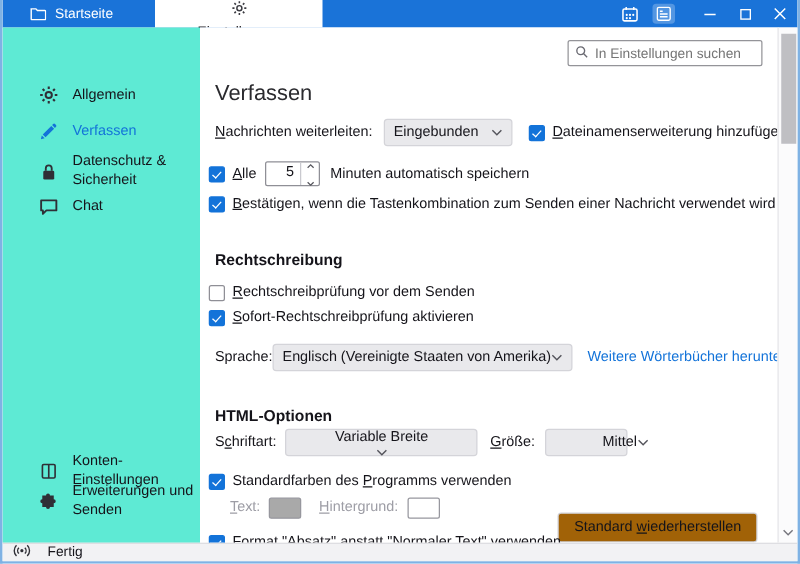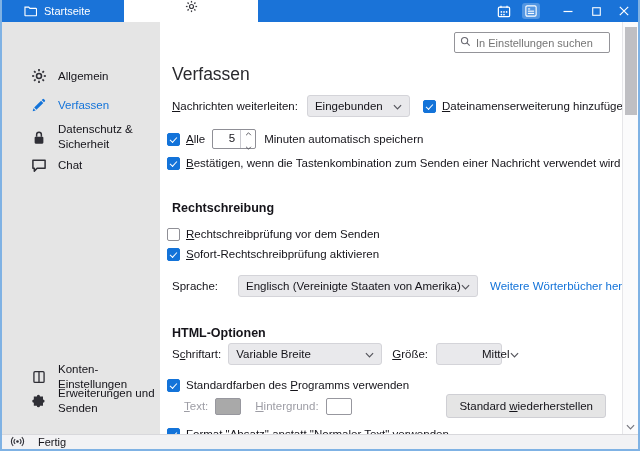--- a/index.html
+++ b/index.html
@@ -15,21 +15,21 @@
   .tab-active { width:134px; background:#fff; display:flex; align-items:center; gap:7px; padding:0 7px; font-size:11px; color:#15141a;flex-direction:column; }
   .tab-active .tab-label { flex:1; }
   .tb-right { margin-left:auto; display:flex; align-items:center; }
   .tb-ico { display:flex; align-items:center; justify-content:center; }
   .ico-cal { margin-right:11px; }
   .ico-tasks { background:rgba(255,255,255,.25); border-radius:3px; padding:2px 3px; margin-right:14px; }
   .winbtn { width:28px; height:22px; display:flex; align-items:center; justify-content:center; }
 
   
   .bodyrow { display:flex; height:412px; }
-  .sidebar { position:relative; width:158px; background:#e5e5e5; flex:0 0 auto; }
+  .sidebar { position:relative; width:158px; background:#5eead4; flex:0 0 auto; }
   .side-item { position:absolute; left:28px; display:flex; align-items:center; gap:11px; color:#15141a; }
   .side-item .sicon { width:17px; display:flex; justify-content:center; flex:0 0 auto; }
   .side-item .slabel { line-height:15px; }
   .side-item.active .slabel { color:#1373d9; }
   .wrap95 .slabel { width:95px; }
   .wrap108 .slabel { width:108px; }
 
   .main { position:relative; flex:1; background:#fff; overflow:hidden; }
   .row { position:absolute; display:flex; align-items:center; white-space:nowrap; }
 
@@ -45,33 +45,33 @@
   .cb { width:13px; height:13px; border:1px solid #8f8f96; border-radius:2px; background:#fff; flex:0 0 auto;
         position:relative; margin-right:6px; }
   .cb.checked { background:#1373d9; border-color:#1373d9; }
   .cb.checked::after { content:""; position:absolute; left:2.2px; top:3.2px; width:6.2px; height:3.2px;
         border-left:1.6px solid #fff; border-bottom:1.6px solid #fff; transform:rotate(-48deg); }
 
   .dropdown { display:flex; align-items:center; justify-content:space-between; height:22px; background:#e9e9ec;
               border:1px solid #d4d4d9; border-radius:3px; padding:0 7px; }
   .dd-forward { width:103px; margin-left:9px; }
   .dd-lang { width:240px; }
-  .dd-font { width:154px; margin-left:7px; }
+  .dd-font { width:154px; margin-left:7px;flex-direction:column; }
   .dd-size { width:66px; margin-left:8px;padding-left:45px; }
 
   .spinner { display:flex; align-items:stretch; height:20px; background:#fff; border:1px solid #8f8f96;
              border-radius:2px; margin:0 8px 0 7px; }
   .spinner .num { width:27px; text-align:right; padding:2px 5px 0 0; }
   .spinner .arrows { width:15px; border-left:1px solid #c9c9cf; display:flex; flex-direction:column;
                      align-items:center; justify-content:center; gap:2px; }
 
   .link { color:#1373d9; margin-left:12px; }
   .dim { color:#9d9da5; }
   .swatch { width:26px; height:17px; border:1px solid #97979e; border-radius:2px; margin-left:7px; flex:0 0 auto; }
-  .btn { position:absolute; right:16px; top:372px; height:24px; padding:0 12px; background:#e5e5e5;
+  .btn { position:absolute; right:16px; top:388px; height:24px; padding:0 12px; background:#a16207;
          border:1px solid #cfcfd4; border-radius:3px; font-family:inherit; font-size:11.5px; color:#15141a; }
 
   .scrollbar { position:relative; width:16px; background:#fbfbfc; border-left:1px solid #e6e6e9; flex:0 0 auto; }
   .sb-thumb { position:absolute; top:5px; left:2px; width:12px; height:88px; background:#bfbfc3; }
   .sb-down { position:absolute; bottom:2px; left:3px; }
 
   .statusbar { height:15px; background:#f2f2f4; border-top:1px solid #d8d8dc; display:flex; align-items:center;
                padding-left:8px; gap:13px; font-size:11px; }
 </style>
 </head>
@@ -276,21 +276,21 @@
         <span class="cb"></span>
         <span><span class="ak">R</span>echtschreibprüfung vor dem Senden</span>
       </div>
 
       <div class="row" style="left:7px; top:224px; height:16px">
         <span class="cb checked"></span>
         <span><span class="ak">S</span>ofort-Rechtschreibprüfung aktivieren</span>
       </div>
 
       <div class="row" style="left:12px; top:253px; height:22px">
-        <span style="margin-right:20px">Sprache:</span>
+        <span style="margin-right:0">Sprache:</span>
         <div class="dropdown dd-lang">
           <span>Englisch (Vereinigte Staaten von Amerika)</span>
           <span>
             <svg width="9" height="6" viewBox="0 0 10 6">
                 <path d="M1 1l4 4 4-4" fill="none" stroke="#55555c" stroke-width="1.3"></path>
               </svg>
           </span>
         </div>
         <span class="link">Weitere Wörterbücher herunterladen</span>
       </div>

